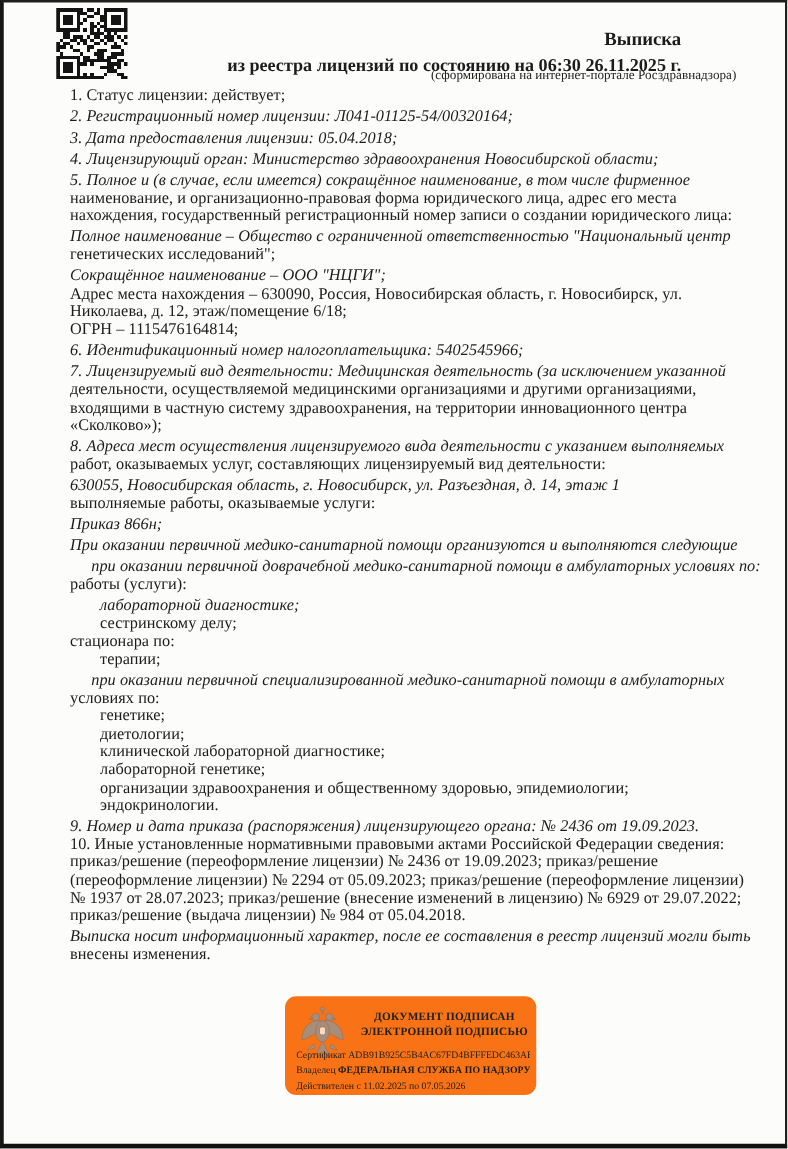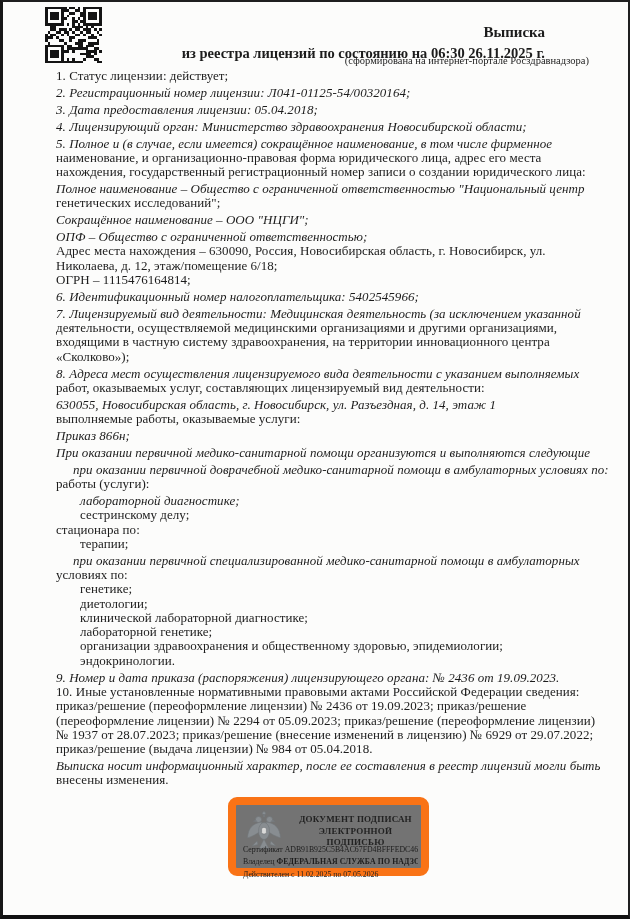--- a/index.html
+++ b/index.html
@@ -24,21 +24,21 @@
   .body-text{position:absolute;left:56px;top:69px;right:10px;}
   .line{
     font-size:13px;line-height:14.3px;height:14.3px;white-space:nowrap;
     letter-spacing:0.05px;
   }
   .line.p{margin-top:2.6px;font-style:italic;}
   .line.l1{padding-left:17px;}
   .line.l2{padding-left:24px;}
   .stamp{
     position:absolute;left:228px;top:797px;width:201px;height:79px;
-    border:8px solid #f97316;border-radius:9px;background:#737373;box-sizing:border-box;
+    border:2px solid #f97316;border-radius:9px;background:#f97316;box-sizing:border-box;
   }
   .stamp-emblem{position:absolute;left:9px;top:5px;width:38px;height:44px;opacity:.75;}
   .stamp-head{
     position:absolute;left:58px;right:4px;top:9px;text-align:center;
     font-size:9px;font-weight:bold;line-height:11.5px;color:#222;letter-spacing:.2px;
   }
   .stamp-rows{position:absolute;left:7px;right:3px;top:39px;}
   .stamp-row{
     font-size:7.8px;line-height:12.3px;white-space:nowrap;overflow:hidden;color:#1d1d1d;
   }
@@ -301,21 +301,20 @@
       <div class="line">1. Статус лицензии: действует;</div>
       <div class="line p">2. Регистрационный номер лицензии: Л041-01125-54/00320164;</div>
       <div class="line p">3. Дата предоставления лицензии: 05.04.2018;</div>
       <div class="line p">4. Лицензирующий орган: Министерство здравоохранения Новосибирской области;</div>
       <div class="line p">5. Полное и (в случае, если имеется) сокращённое наименование, в том числе фирменное</div>
       <div class="line">наименование, и организационно-правовая форма юридического лица, адрес его места</div>
       <div class="line">нахождения, государственный регистрационный номер записи о создании юридического лица:</div>
       <div class="line p">Полное наименование – Общество с ограниченной ответственностью "Национальный центр</div>
       <div class="line">генетических исследований";</div>
       <div class="line p">Сокращённое наименование – ООО "НЦГИ";</div>
-      <div class="line p">ОПФ – Общество с ограниченной ответственностью;</div>
       <div class="line">Адрес места нахождения – 630090, Россия, Новосибирская область, г. Новосибирск, ул.</div>
       <div class="line">Николаева, д. 12, этаж/помещение 6/18;</div>
       <div class="line">ОГРН – 1115476164814;</div>
       <div class="line p">6. Идентификационный номер налогоплательщика: 5402545966;</div>
       <div class="line p">7. Лицензируемый вид деятельности: Медицинская деятельность (за исключением указанной</div>
       <div class="line">деятельности, осуществляемой медицинскими организациями и другими организациями,</div>
       <div class="line">входящими в частную систему здравоохранения, на территории инновационного центра</div>
       <div class="line">«Сколково»);</div>
       <div class="line p">8. Адреса мест осуществления лицензируемого вида деятельности с указанием выполняемых</div>
       <div class="line">работ, оказываемых услуг, составляющих лицензируемый вид деятельности:</div>

